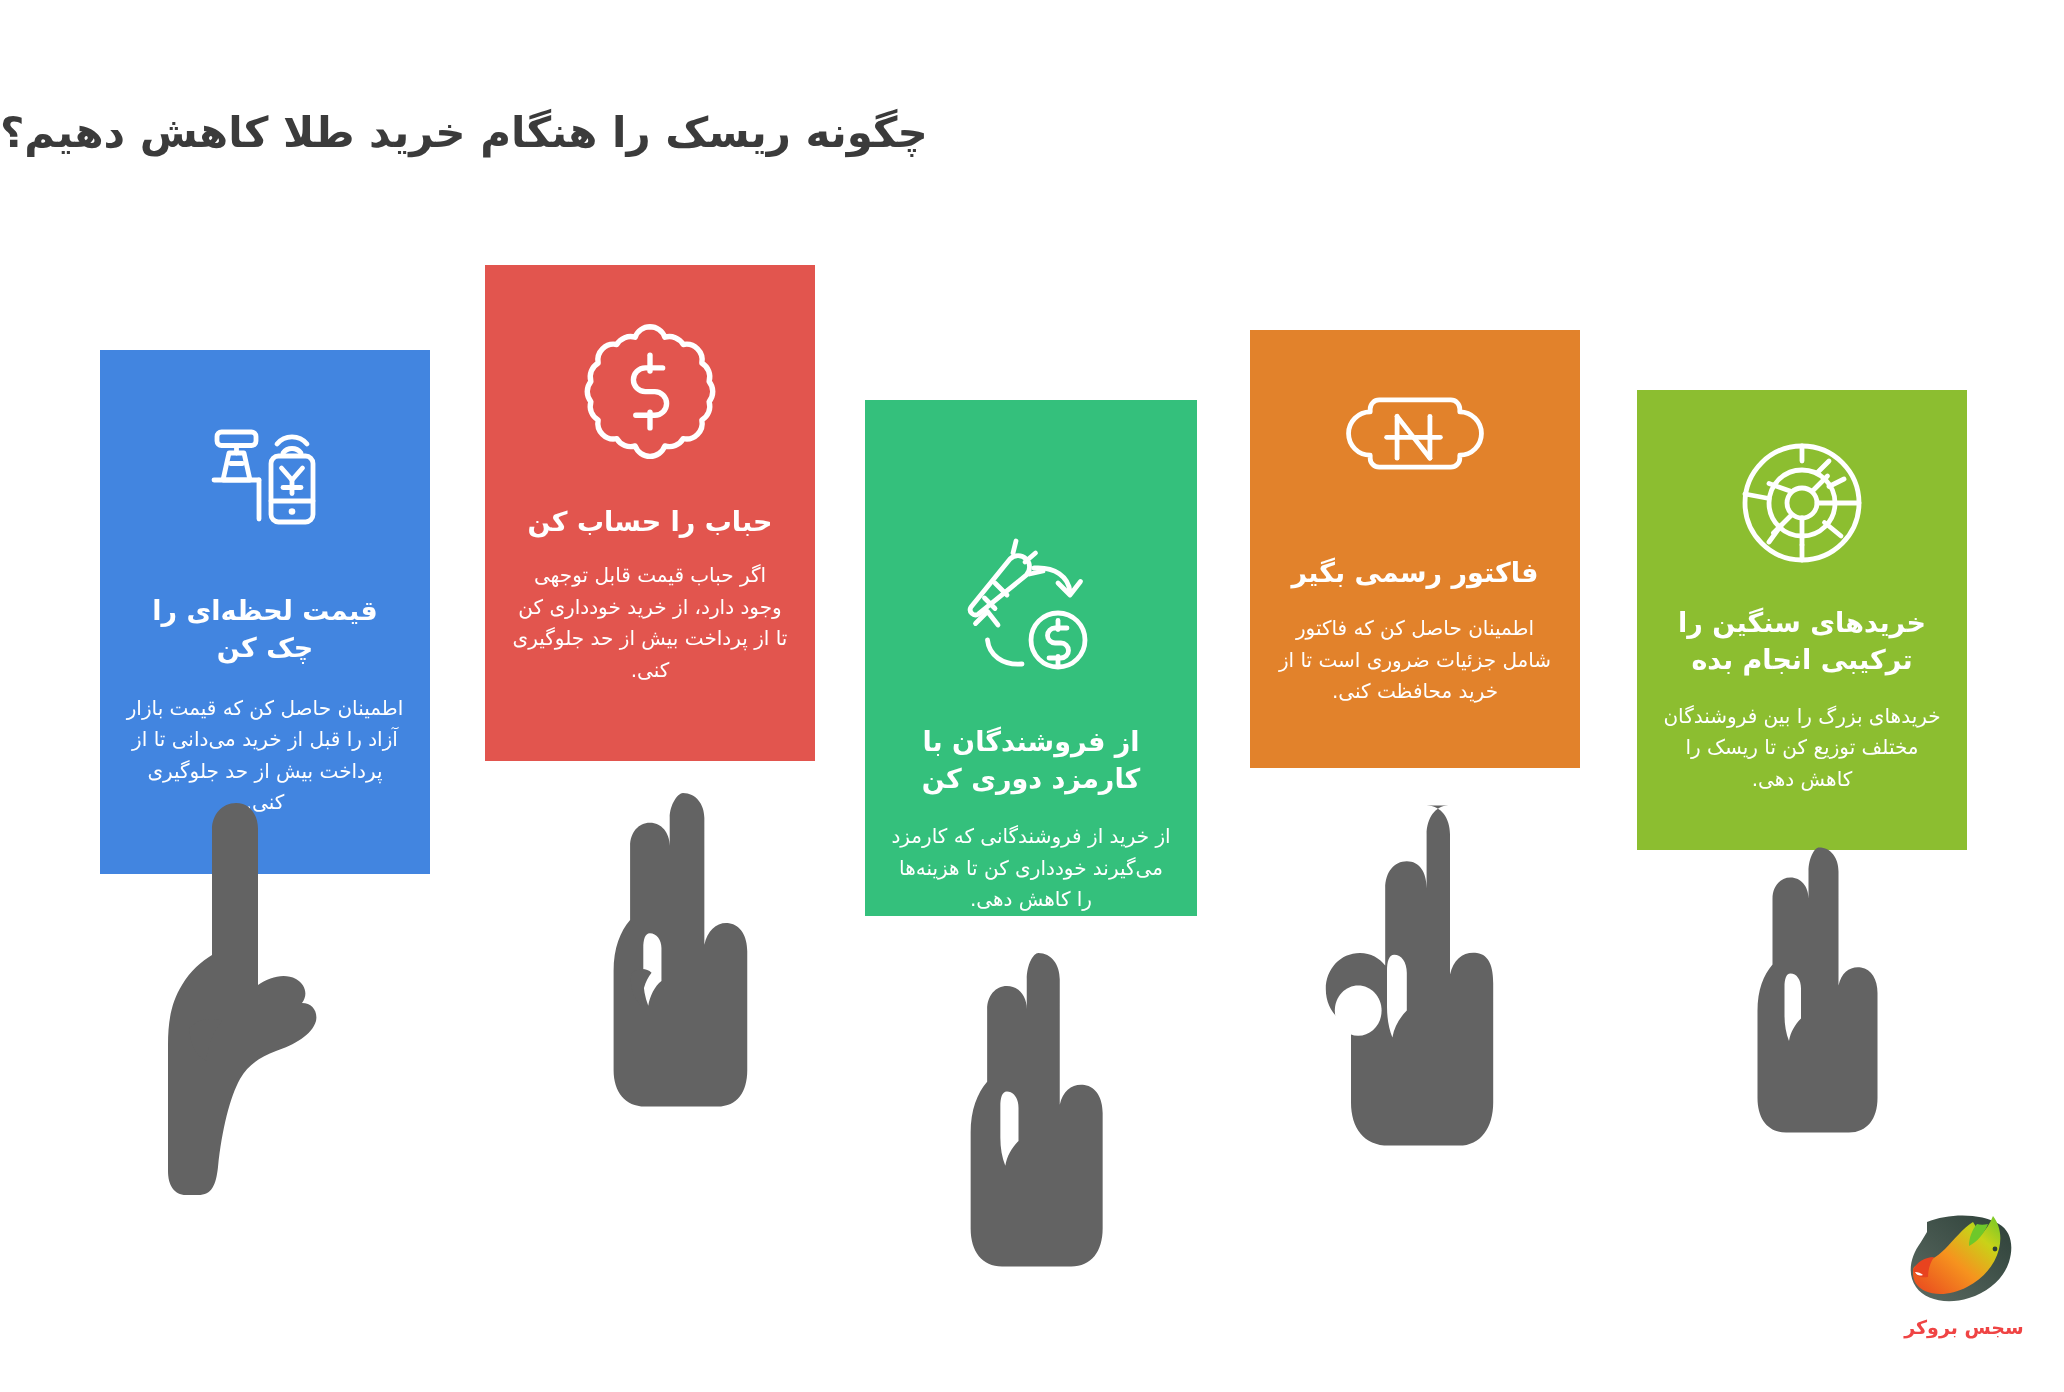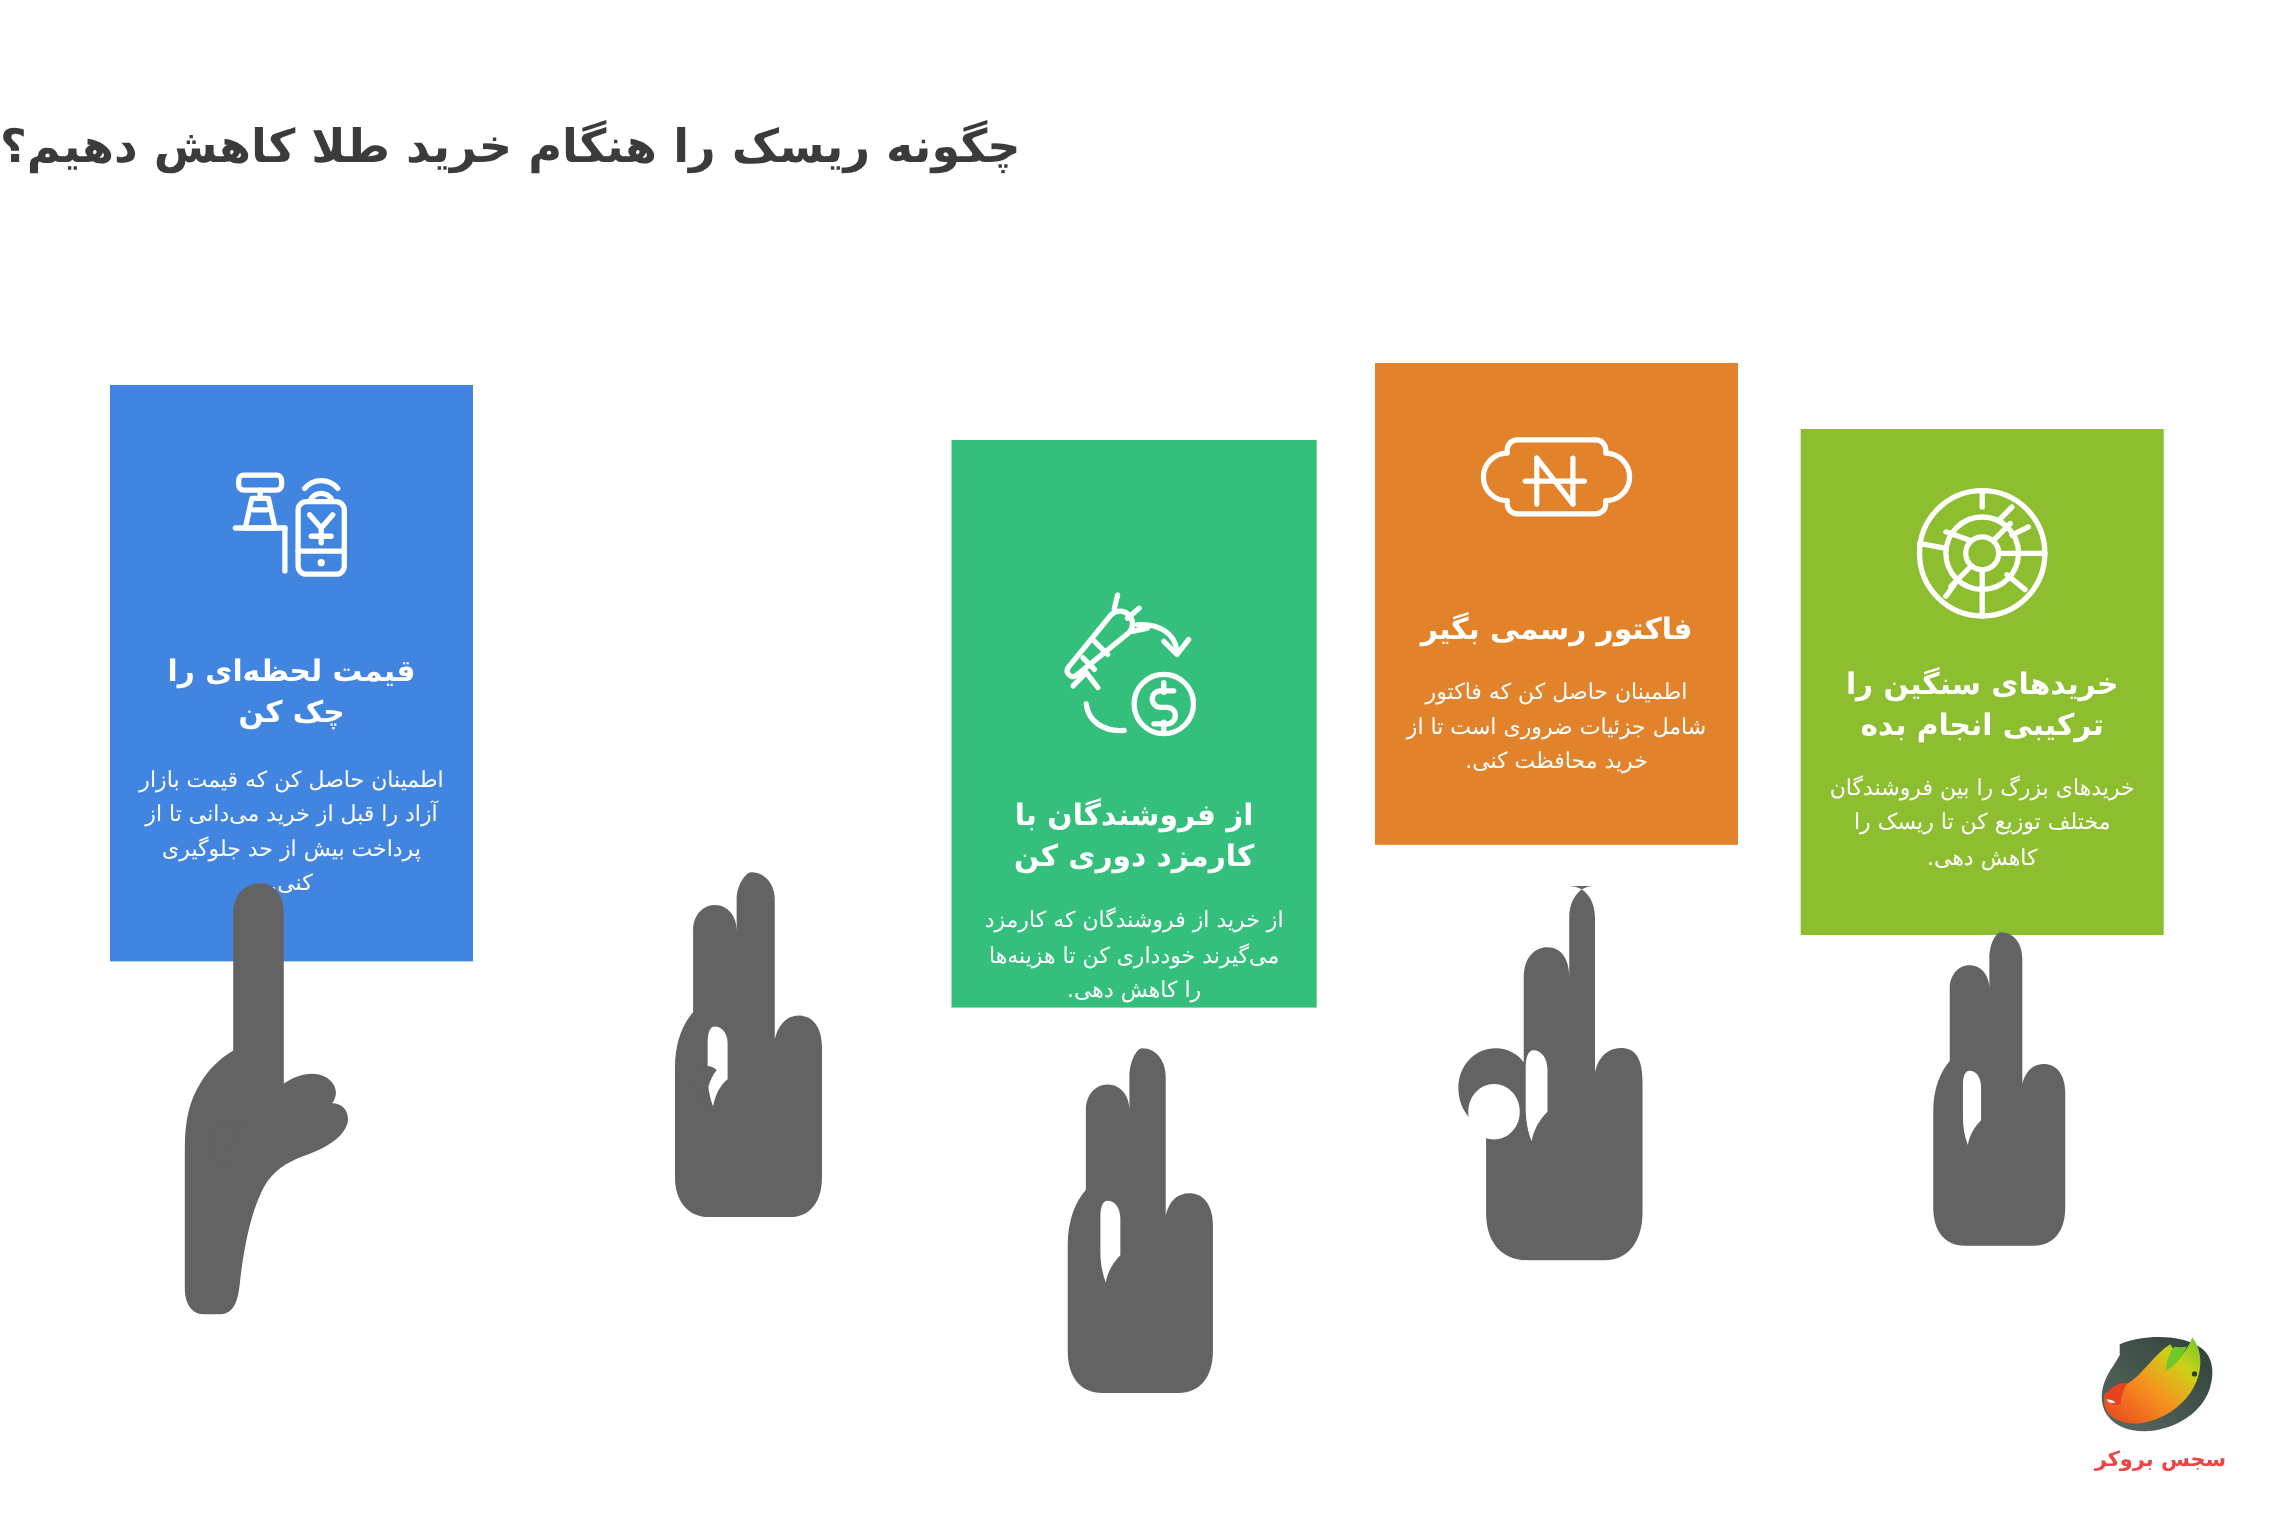--- a/index.html
+++ b/index.html
@@ -123,20 +123,49 @@
         <path d="M68 54 v9"></path>
         <path d="M62 59 h12"></path>
         <path d="M58 30 a13 13 0 0 1 20 0"></path>
         <path d="M62 36 a7.5 7.5 0 0 1 12 0"></path>
       </svg>
     </div>
     <div class="card-title">قیمت لحظه‌ای را چک کن</div>
     <div class="card-body">اطمینان حاصل کن که قیمت بازار آزاد را قبل از خرید می‌دانی تا از پرداخت بیش از حد جلوگیری کنی.</div>
   </div>
 
+  <div class="card" id="card-2" style="background: rgb(226, 85, 78);">
+    <div class="icon-wrap">
+      <svg width="158" height="158" viewBox="0 0 100 100" fill="none" stroke="#ffffff" stroke-width="3.4" stroke-linecap="round" stroke-linejoin="round">
+        <path d="M50 10
+                 a10 10 0 0 1 9.4 6.6
+                 a10 10 0 0 1 11.6 4.6
+                 a10 10 0 0 1 11.8 11.8
+                 a10 10 0 0 1 4.6 11.6
+                 a10 10 0 0 1 0 12.8
+                 a10 10 0 0 1 -4.6 11.6
+                 a10 10 0 0 1 -11.8 11.8
+                 a10 10 0 0 1 -11.6 4.6
+                 a10 10 0 0 1 -18.8 0
+                 a10 10 0 0 1 -11.6 -4.6
+                 a10 10 0 0 1 -11.8 -11.8
+                 a10 10 0 0 1 -4.6 -11.6
+                 a10 10 0 0 1 0 -12.8
+                 a10 10 0 0 1 4.6 -11.6
+                 a10 10 0 0 1 11.8 -11.8
+                 a10 10 0 0 1 11.6 -4.6
+                 a10 10 0 0 1 9.4 -6.6 z"></path>
+        <path d="M58 36 h-11 a7.5 7.5 0 0 0 0 15 h6 a7.5 7.5 0 0 1 0 15 h-12"></path>
+        <path d="M50 28 v10"></path>
+        <path d="M50 64 v10"></path>
+      </svg>
+    </div>
+    <div class="card-title">حباب را حساب کن</div>
+    <div class="card-body">اگر حباب قیمت قابل توجهی وجود دارد، از خرید خودداری کن تا از پرداخت بیش از حد جلوگیری کنی.</div>
+  </div>
 
   <div class="card" id="card-3" style="background: rgb(52, 192, 124); justify-content: flex-end;">
     <div class="icon-wrap">
       <svg width="156" height="150" viewBox="0 0 100 100" fill="none" stroke="#ffffff" stroke-width="3.2" stroke-linecap="round" stroke-linejoin="round">
         <path d="M36 14 l-26 32 a3.5 3.5 0 0 0 4.8 4.8 l32 -26 a7 7 0 0 0 -10.8 -10.8 z"></path>
         <path d="M26 30 l8 8"></path>
         <path d="M19 40 l7 7"></path>
         <path d="M38 10 l2 -8"></path>
         <path d="M46 16 l7 -6"></path>
         <path d="M49 24 l9 -2"></path>
@@ -144,21 +173,21 @@
         <path d="M68 30 l8 8 l7 -9"></path>
         <circle cx="68" cy="68" r="18"></circle>
         <path d="M74 60 h-8 a5 5 0 0 0 0 10 h4 a5 5 0 0 1 0 10 h-8"></path>
         <path d="M68 55 v6"></path>
         <path d="M68 79 v6"></path>
         <path d="M44 84 c-13 1 -22 -6 -23 -16"></path>
         <path d="M28 58 l-7 -9 l-8 8"></path>
       </svg>
     </div>
     <div class="card-title">از فروشندگان با کارمزد دوری کن</div>
-    <div class="card-body">از خرید از فروشندگان که کارمزد می‌گیرند خودداری کن تا هزینه‌ها را کاهش دهی.</div>
+    <div class="card-body">از خرید از فروشندگانی که کارمزد می‌گیرند خودداری کن تا هزینه‌ها را کاهش دهی.</div>
   </div>
 
   <div class="card" id="card-4" style="background: rgb(226, 130, 43);">
     <div class="icon-wrap">
       <svg width="150" height="112" viewBox="0 0 100 75" fill="none" stroke="#ffffff" stroke-width="3.2" stroke-linecap="round" stroke-linejoin="round">
         <path d="M26 8 h48 a6 6 0 0 1 6 6 v2
                  a11 11 0 0 1 0 29 v2
                  a6 6 0 0 1 -6 6 h-48 a6 6 0 0 1 -6 -6 v-2
                  a11 11 0 0 1 0 -29 v-2
                  a6 6 0 0 1 6 -6 z"></path>

